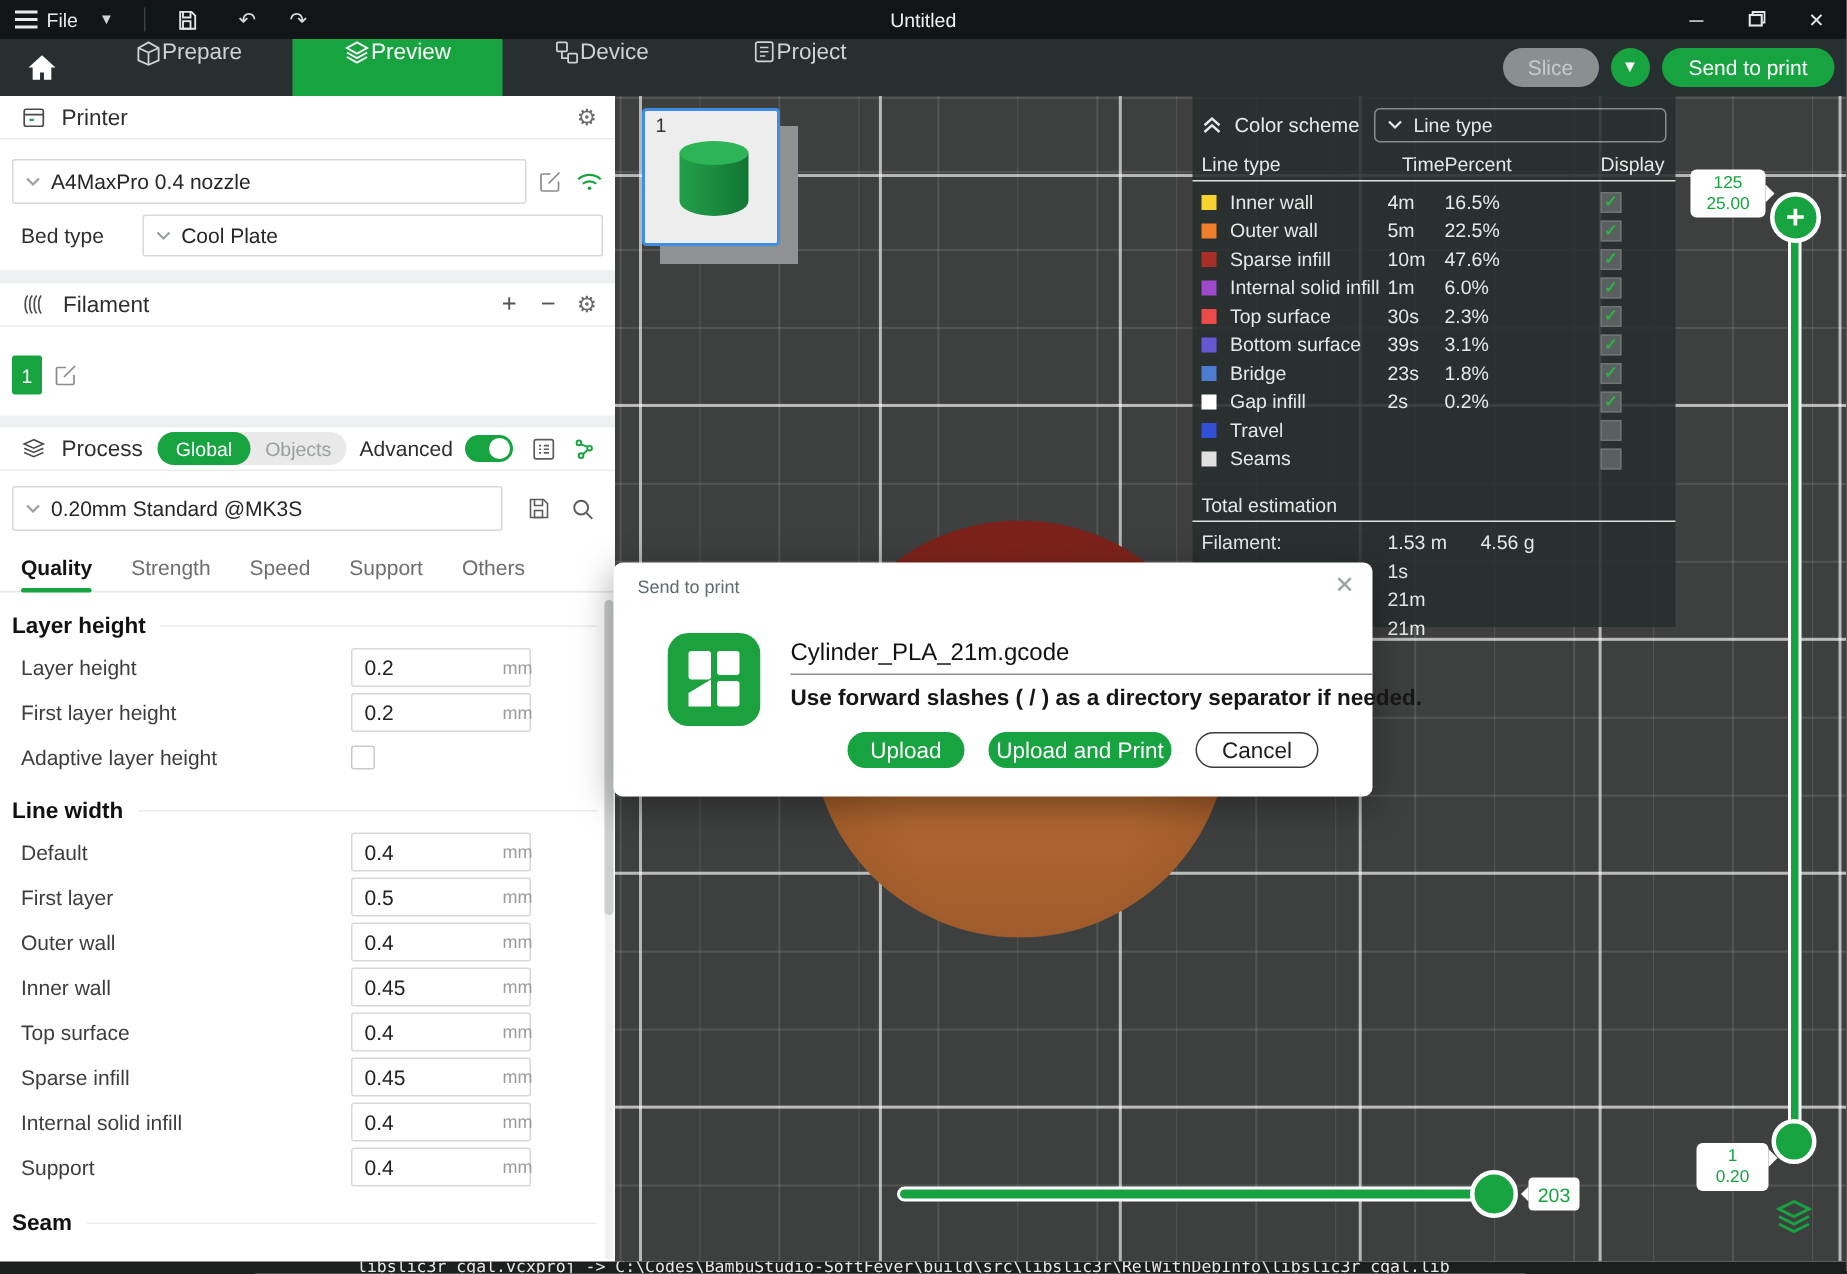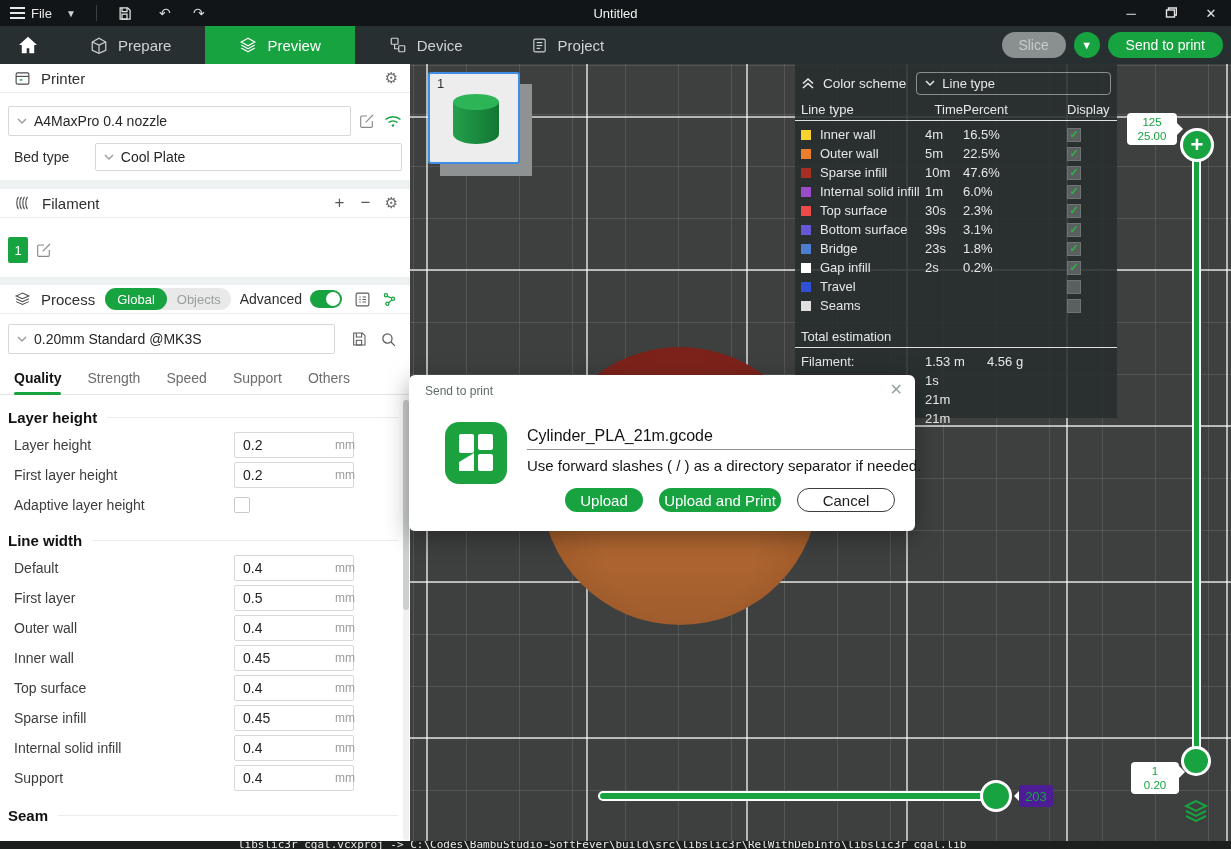--- a/index.html
+++ b/index.html
@@ -15,21 +15,21 @@
   .tb-caret { color:#cfd3d4; font-size:10px; margin-left:8px; }
   .tb-sep { width:1px; height:16px; background:#3c4143; margin:0 14px; }
   .tb-ico { color:#d6d9da; font-size:14px; width:28px; text-align:center; cursor:default; }
   .tb-title { position:absolute; left:0; right:0; text-align:center; color:#f0f2f2; font-size:13px; }
   .win-controls { position:absolute; right:0; top:0; height:26px; display:flex; }
   .win-btn { width:40px; height:26px; display:flex; align-items:center; justify-content:center; color:#e4e6e6; font-size:13px; }
 
   
   .navbar { position:absolute; left:0; top:26px; width:1231px; height:38px; background:#272f31; display:flex; align-items:stretch; color:#d4d8d9; font-size:15px; }
   .nav-home { width:56px; display:flex; align-items:center; justify-content:center; }
-  .nav-tab { display:flex; align-items:center; gap:10px; padding:0 34px; color:#ced3d4; }
+  .nav-tab { display:flex; align-items:flex-start; gap:0; padding:0 34px; color:#ced3d4; }
   .nav-tab.active { background:#17a340; color:#fff; }
   .nav-right { position:absolute; right:8px; top:0; height:38px; display:flex; align-items:center; gap:8px; }
   .slice-btn { width:64px; height:26px; border-radius:13px; background:#8a8f90; color:#c6cbcc; font-size:14px; display:flex; align-items:center; justify-content:center; }
   .send-caret { width:26px; height:26px; border-radius:13px; background:#17a340; color:#fff; display:flex; align-items:center; justify-content:center; font-size:11px; }
   .send-btn { height:26px; padding:0 18px; border-radius:13px; background:#17a340; color:#fff; font-size:14px; display:flex; align-items:center; justify-content:center; }
 
   
   .panel { position:absolute; left:0; top:64px; width:410px; height:777px; background:#fff; overflow:hidden; }
   .sec-head { display:flex; align-items:center; height:29px; padding:0 12px 0 14px; border-bottom:1px solid #ebebeb; }
   .sec-title { font-size:15px; color:#2e2e2e; margin-left:10px; flex-grow:1; }
@@ -108,35 +108,35 @@
   .vtrack { position:absolute; left:782px; top:81px; width:9px; height:616px; background:#17a340; border:2px solid #fff; border-radius:5px; }
   .vhandle-top { position:absolute; left:770px; top:64px; width:34px; height:34px; border-radius:50%; background:#17a340; border:3px solid #fff; color:#fff; display:flex; align-items:center; justify-content:center; font-size:22px; font-weight:bold; line-height:0; }
   .vhandle-bot { position:absolute; left:771px; top:682px; width:30px; height:30px; border-radius:50%; background:#17a340; border:3px solid #fff; }
   .tip { position:absolute; background:#fff; border-radius:4px; color:#17a340; font-size:11.5px; text-align:center; line-height:14px; padding:2px 4px; }
   .tip-top { left:717px; top:49px; width:50px; }
   .tip-top::after { content:""; position:absolute; right:-6px; top:10px; border:6px solid transparent; border-left-color:#fff; border-right:none; }
   .tip-bot { left:721px; top:698px; width:48px; }
   .tip-bot::after { content:""; position:absolute; right:-6px; top:4px; border:6px solid transparent; border-left-color:#fff; border-right:none; }
   .htrack { position:absolute; left:188px; top:727px; width:402px; height:10px; background:#17a340; border:2px solid #fff; border-radius:6px; }
   .hhandle { position:absolute; left:570px; top:716px; width:32px; height:32px; border-radius:50%; background:#17a340; border:3px solid #fff; }
-  .hlabel { position:absolute; left:609px; top:721px; width:34px; height:22px; background:#4c1d95; border-radius:3px; color:#17a340; font-size:13px; display:flex; align-items:center; justify-content:center; }
+  .hlabel { position:absolute; left:609px; top:721px; width:34px; height:22px; background:#ffffff; border-radius:3px; color:#17a340; font-size:13px; display:flex; align-items:center; justify-content:center; }
   .hlabel::before { content:""; position:absolute; left:-5px; top:6px; border:5px solid transparent; border-right-color:#fff; border-left:none; }
   .layers-ico { position:absolute; left:773px; top:735px; }
 
   
   .dialog { position:absolute; left:409px; top:375px; width:506px; height:156px; background:#fff; border-radius:6px; box-shadow:0 6px 24px rgba(0,0,0,0.35); }
   .dlg-title { position:absolute; left:16px; top:9px; font-size:12px; color:#5f6b6b; }
   .dlg-close { position:absolute; right:12px; top:5px; font-size:16px; color:#9aa3a3; }
   .dlg-icon { position:absolute; left:36px; top:47px; }
   .dlg-input { position:absolute; left:118px; top:47px; width:388px; height:28px; border:none; border-bottom:1px solid #8d8d8d; font-size:16px; color:#121212; outline:none; font-family:"Liberation Sans",sans-serif; background:transparent; }
-  .dlg-hint { position:absolute; left:118px; top:82px; font-size:15px; color:#161616; white-space:nowrap; }
+  .dlg-hint { position:absolute; left:118px; top:82px; font-size:15px; color:#161616; white-space:nowrap;font-weight:bold; }
   .dlg-btn { position:absolute; top:113px; height:24px; border-radius:12px; display:flex; align-items:center; justify-content:center; font-size:15px; }
   .dlg-upload { left:156px; width:78px; background:#17a340; color:#fff; }
   .dlg-upload-print { left:250px; width:122px; background:#17a340; color:#fff; }
-  .dlg-cancel { left:388px; width:98px; background:#fff; color:#1c1c1c; border:1.5px solid #3c3c3c; }
+  .dlg-cancel { left:388px; width:82px; background:#fff; color:#1c1c1c; border:1.5px solid #3c3c3c; }
 
   
   .console { position:absolute; left:0; top:841px; width:1231px; height:8px; background:#1d1f1e; overflow:hidden; }
   .console span { position:absolute; left:238px; top:-3px; font-family:"DejaVu Sans Mono", monospace; font-size:11px; color:#e8e8e8; white-space:nowrap; }
 
   svg { display:block; }
 </style>
 </head>
 <body>
 

